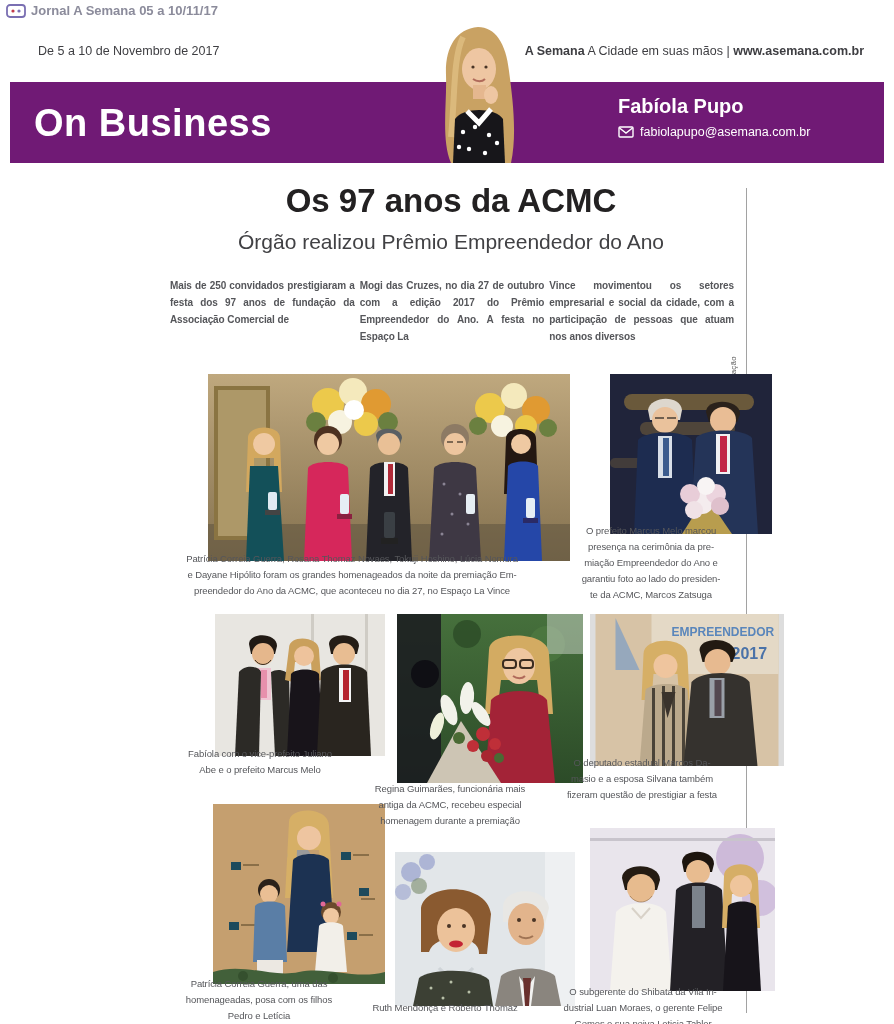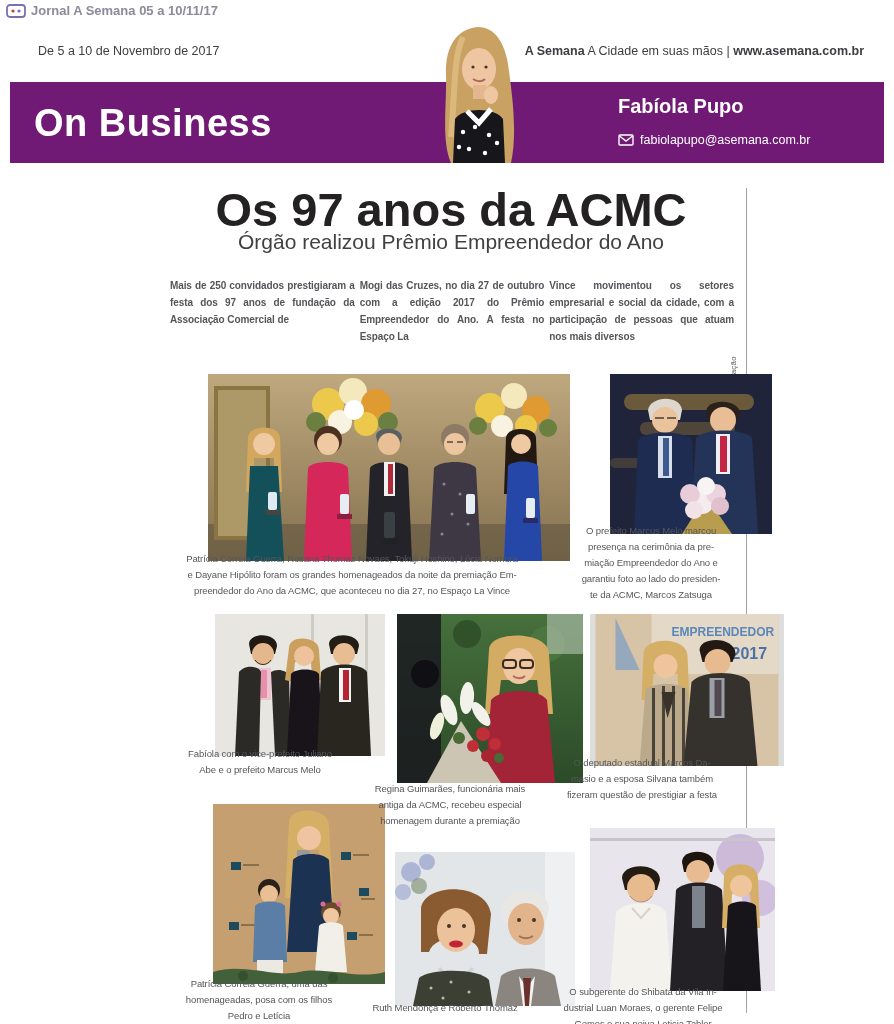--- a/index.html
+++ b/index.html
@@ -11,25 +11,25 @@
   
   .mast-date{position:absolute;left:38px;top:44px;font-size:12.5px;color:#3e3e42;}
   .mast-right{position:absolute;right:30px;top:44px;font-size:12.5px;color:#3e3e42;}
   .mast-right .b{font-weight:bold;}
   
   .banner{position:absolute;left:10px;top:82px;width:874px;height:81px;background:#701a75;}
   .banner-title{position:absolute;left:24px;top:50%;transform:translateY(-50%);
                 font-size:38px;font-weight:bold;color:#fff;letter-spacing:.5px;}
   .portrait{position:absolute;left:423px;top:-55px;width:90px;height:136px;}
   .banner-author{position:absolute;left:608px;top:13px;color:#fff;}
-  .banner-author .name{font-size:20px;font-weight:bold;margin-bottom:15px;}
+  .banner-author .name{font-size:20px;font-weight:bold;margin-bottom:7px;}
   .email-row{display:flex;align-items:center;gap:6px;font-size:12.5px;}
   
   .article-title{position:absolute;left:168px;top:182px;width:566px;text-align:center;
-                 font-size:47px;font-weight:bold;color:#232122;}
+                 font-size:33px;font-weight:bold;color:#232122;}
   .article-subtitle{position:absolute;left:148px;top:230px;width:606px;text-align:center;
                     font-size:21px;color:#414144;}
   
   .cols{position:absolute;left:170px;top:277px;width:564px;display:flex;gap:5px;font-weight:bold;}
   .col{flex:1;font-size:10px;line-height:17px;color:#55565a;text-align:justify;letter-spacing:-0.1px;}
   
   .vrule{position:absolute;left:746px;top:188px;width:1px;height:825px;background:#a2a2a2;}
   .credit{position:absolute;left:729px;top:358px;height:164px;writing-mode:vertical-rl;
           transform:rotate(180deg);font-size:8px;color:#5a5a5a;white-space:nowrap;letter-spacing:.2px;}
   
@@ -110,21 +110,21 @@
       </div>
     </div>
   </div>
 
   <div class="article-title">Os 97 anos da ACMC</div>
   <div class="article-subtitle">Órgão realizou Prêmio Empreendedor do Ano</div>
 
   <div class="cols">
     <div class="col">Mais de 250 convidados prestigiaram a festa dos 97 anos de fundação da Associação Comercial de</div>
     <div class="col">Mogi das Cruzes, no dia 27 de outubro com a edição 2017 do Prêmio Empreendedor do Ano. A festa no Espaço La</div>
-    <div class="col">Vince movimentou os setores empresarial e social da cidade, com a participação de pessoas que atuam nos mais diversos</div>
+    <div class="col">Vince movimentou os setores empresarial e social da cidade, com a participação de pessoas que atuam nos anos diversos</div>
   </div>
 
   <div class="vrule"></div>
   <div class="credit">Fotos: Danilo Sans e Eder Veiga/Divulgação</div>
 
   <figure class="photo" id="ph1">
     <svg viewBox="0 0 362 187">
       <defs>
           <linearGradient id="g1" x1="0" y1="0" x2="0" y2="1">
         <stop offset="0" stop-color="#bfa87e"></stop>

